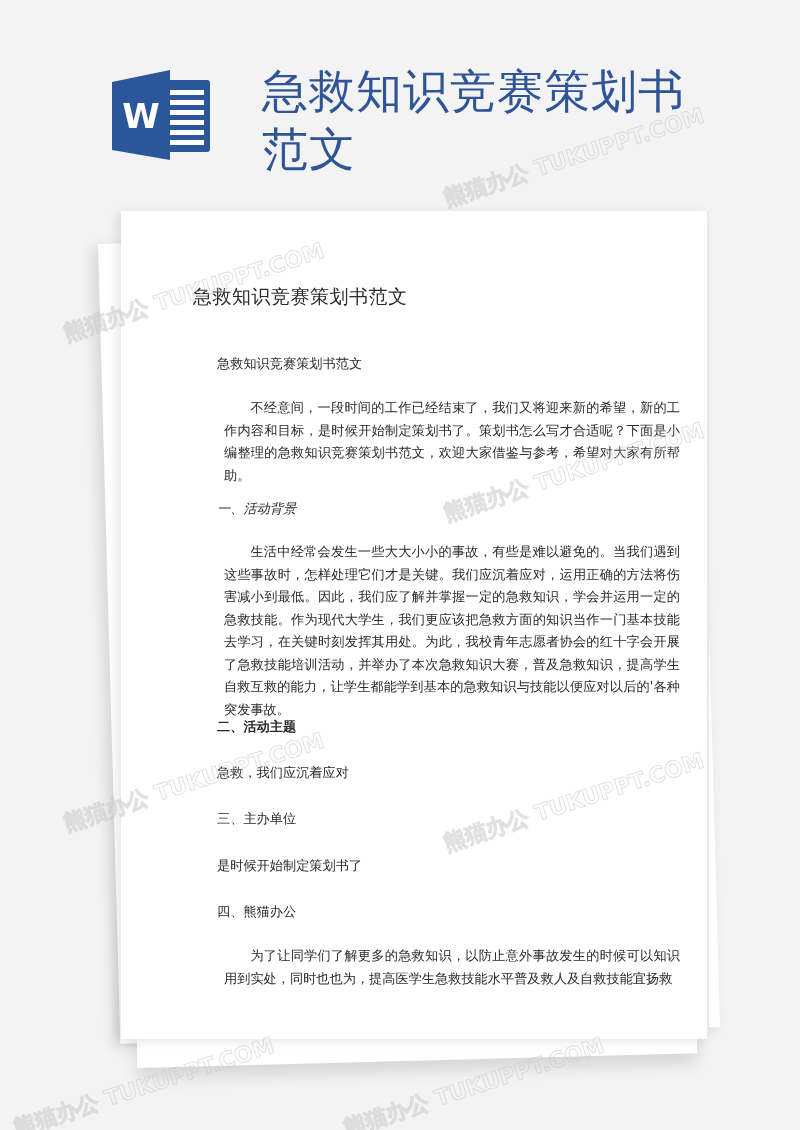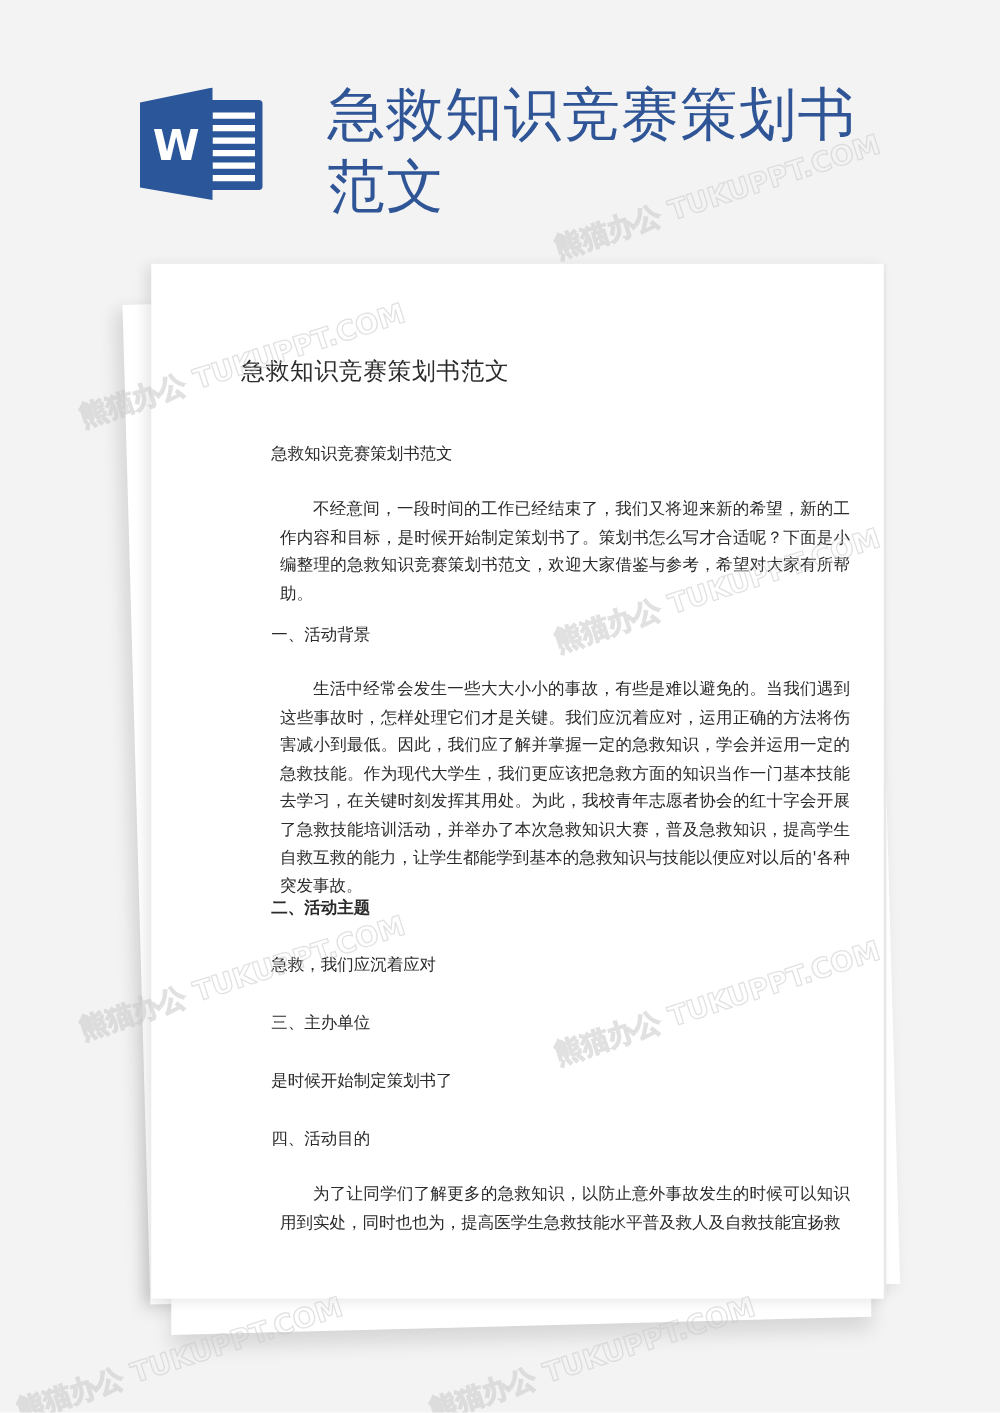--- a/index.html
+++ b/index.html
@@ -142,30 +142,30 @@
 <div class="sheet-back-left"></div>
 <div class="sheet-back-bottom"></div>
 
 <div class="page">
   <div class="doc-title">急救知识竞赛策划书范文</div>
   <div class="doc-body">
     <div class="heading-line" style="top:142px;">急救知识竞赛策划书范文</div>
 
     <div class="para indent" style="top:186px;">不经意间，一段时间的工作已经结束了，我们又将迎来新的希望，新的工作内容和目标，是时候开始制定策划书了。策划书怎么写才合适呢？下面是小编整理的急救知识竞赛策划书范文，欢迎大家借鉴与参考，希望对大家有所帮助。</div>
 
-    <div class="heading-line" style="top:287px;">一、活动背景</div>
+    <div class="heading-line" style="top:287px;font-style:italic;">一、活动背景</div>
     <div class="para indent" style="top:330px;">生活中经常会发生一些大大小小的事故，有些是难以避免的。当我们遇到这些事故时，怎样处理它们才是关键。我们应沉着应对，运用正确的方法将伤害减小到最低。因此，我们应了解并掌握一定的急救知识，学会并运用一定的急救技能。作为现代大学生，我们更应该把急救方面的知识当作一门基本技能去学习，在关键时刻发挥其用处。为此，我校青年志愿者协会的红十字会开展了急救技能培训活动，并举办了本次急救知识大赛，普及急救知识，提高学生自救互救的能力，让学生都能学到基本的急救知识与技能以便应对以后的'各种突发事故。</div>
 
     <div class="heading-line" style="top:505px;font-weight:bold;">二、活动主题</div>
     <div class="heading-line" style="top:551px;">急救，我们应沉着应对</div>
 
     <div class="heading-line" style="top:597px;">三、主办单位</div>
     <div class="heading-line" style="top:644px;">是时候开始制定策划书了</div>
 
-    <div class="heading-line" style="top:690px;">四、活动目的</div>
+    <div class="heading-line" style="top:690px;">四、熊猫办公</div>
     <div class="para indent" style="top:734px;">为了让同学们了解更多的急救知识，以防止意外事故发生的时候可以知识用到实处，同时也也为，提高医学生急救技能水平普及救人及自救技能宜扬救</div>
   </div>
 </div>
 
 <div class="watermark" style="left:440px; top:185px;">熊猫办公 TUKUPPT.COM</div>
 <div class="watermark" style="left:60px; top:320px;">熊猫办公 TUKUPPT.COM</div>
 <div class="watermark" style="left:440px; top:500px;">熊猫办公 TUKUPPT.COM</div>
 <div class="watermark" style="left:60px; top:810px;">熊猫办公 TUKUPPT.COM</div>
 <div class="watermark" style="left:440px; top:830px;">熊猫办公 TUKUPPT.COM</div>
 <div class="watermark" style="left:10px; top:1115px;">熊猫办公 TUKUPPT.COM</div>

